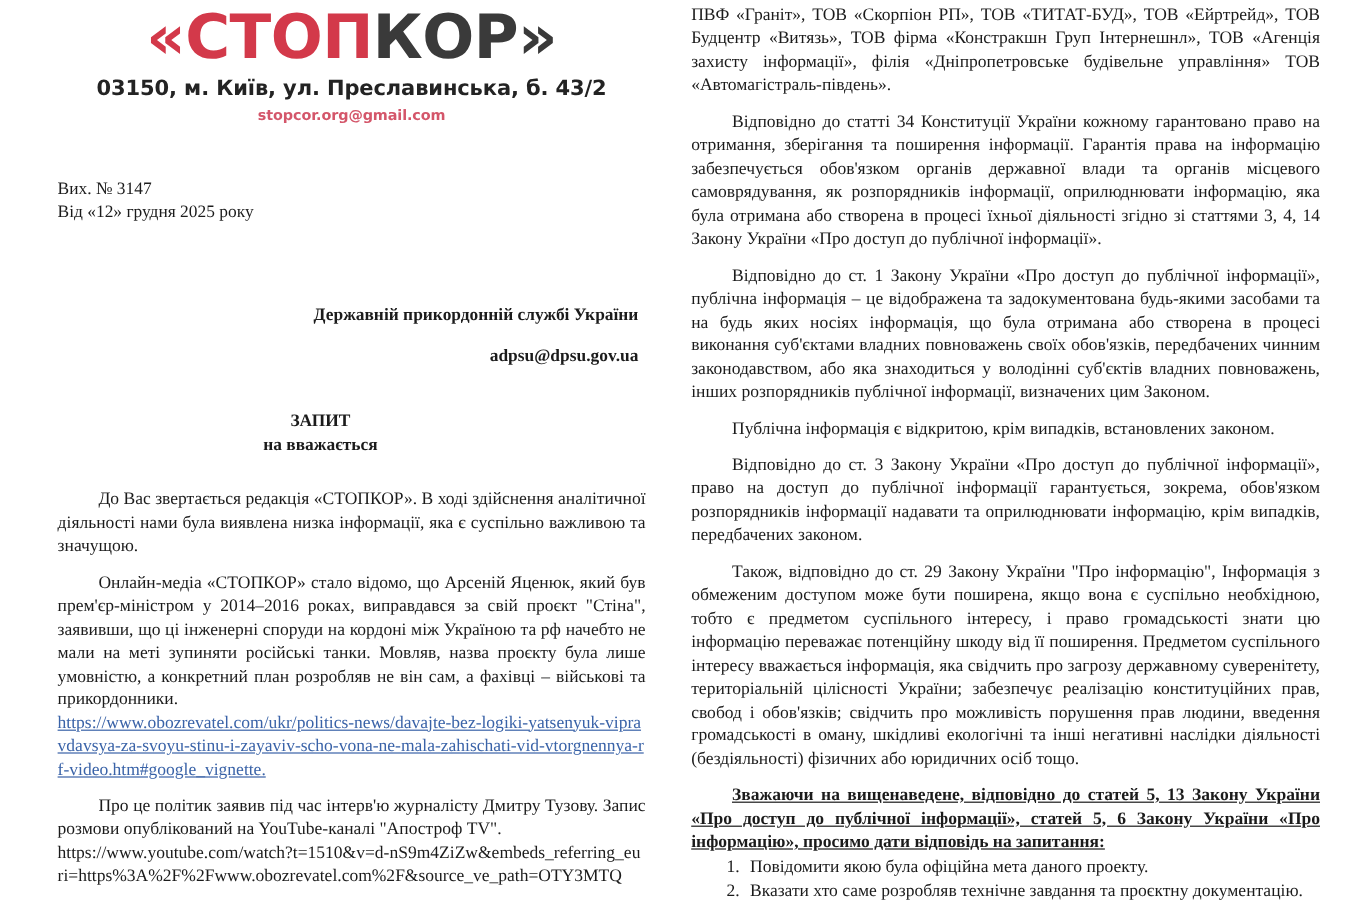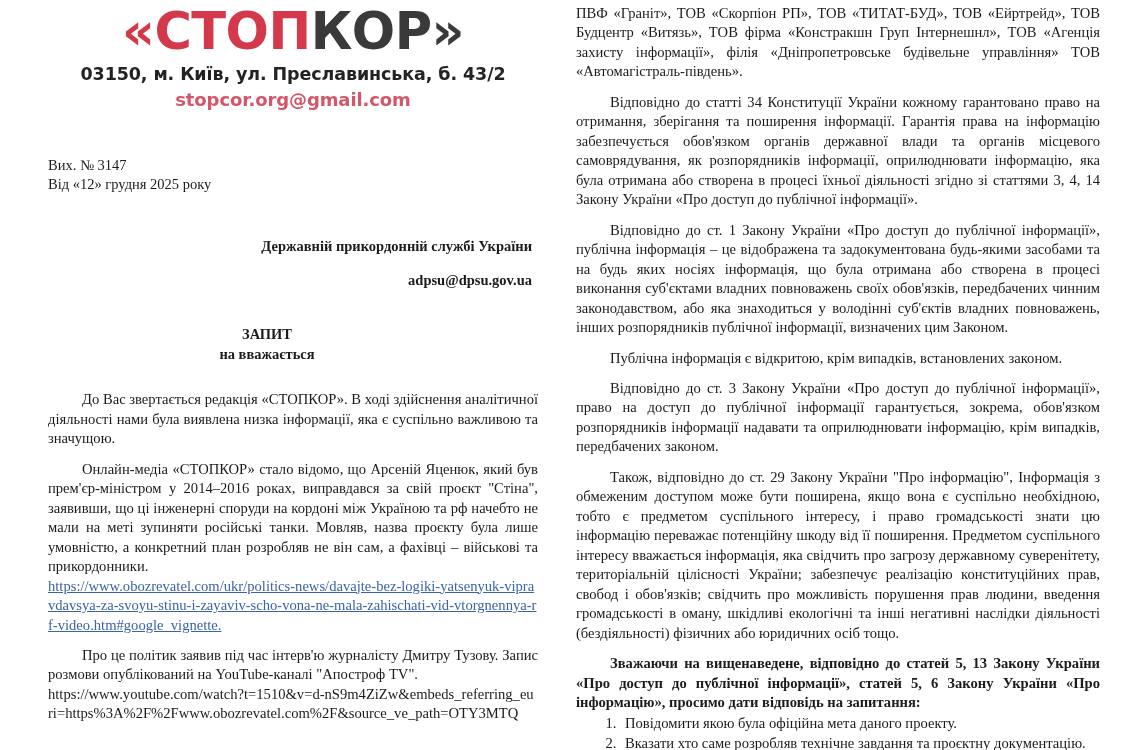--- a/index.html
+++ b/index.html
@@ -62,38 +62,38 @@
   .lh-brand .red { color: #d3394a; }
   .lh-brand .dark { color: #3a3a3a; }
   .lh-address {
     font-size: 17.5px;
     font-weight: 700;
     color: #232323;
     margin-top: 7px;
     letter-spacing: -0.1px;
   }
   .lh-email {
-    font-size: 18px;
+    font-size: 12px;
     font-weight: 700;
     color: #d4566a;
     margin-top: 5px;
     letter-spacing: -0.1px;
   }
 
   
   .refblock {
     margin-top: 42px;
     font-size: 14.5px;
     line-height: 1.32;
     text-align: left;
   }
   .refblock div { white-space: nowrap; }
 
   .addressee {
-    margin-top: 44px;
+    margin-top: 68px;
     text-align: right;
     font-size: 14.5px;
     font-weight: 700;
     padding-right: 6px;
   }
   .addressee .email-line {
     margin-top: 17px;
     font-weight: 700;
   }
 
@@ -137,20 +137,21 @@
     font-size: 14.6px;
     line-height: 1.335;
     text-align: left;
     word-break: break-all;
   }
 
   
   .col-right p.body:first-child { text-indent: 0; }
   p.strongpara {
     font-weight: 700;
+    text-decoration: underline;
   }
   ol.questions {
     margin: 2px 0 0 0;
     padding-left: 44px;
     font-size: 14.6px;
     line-height: 1.335;
   }
   ol.questions li {
     text-align: justify;
     margin-bottom: 0.5px;

